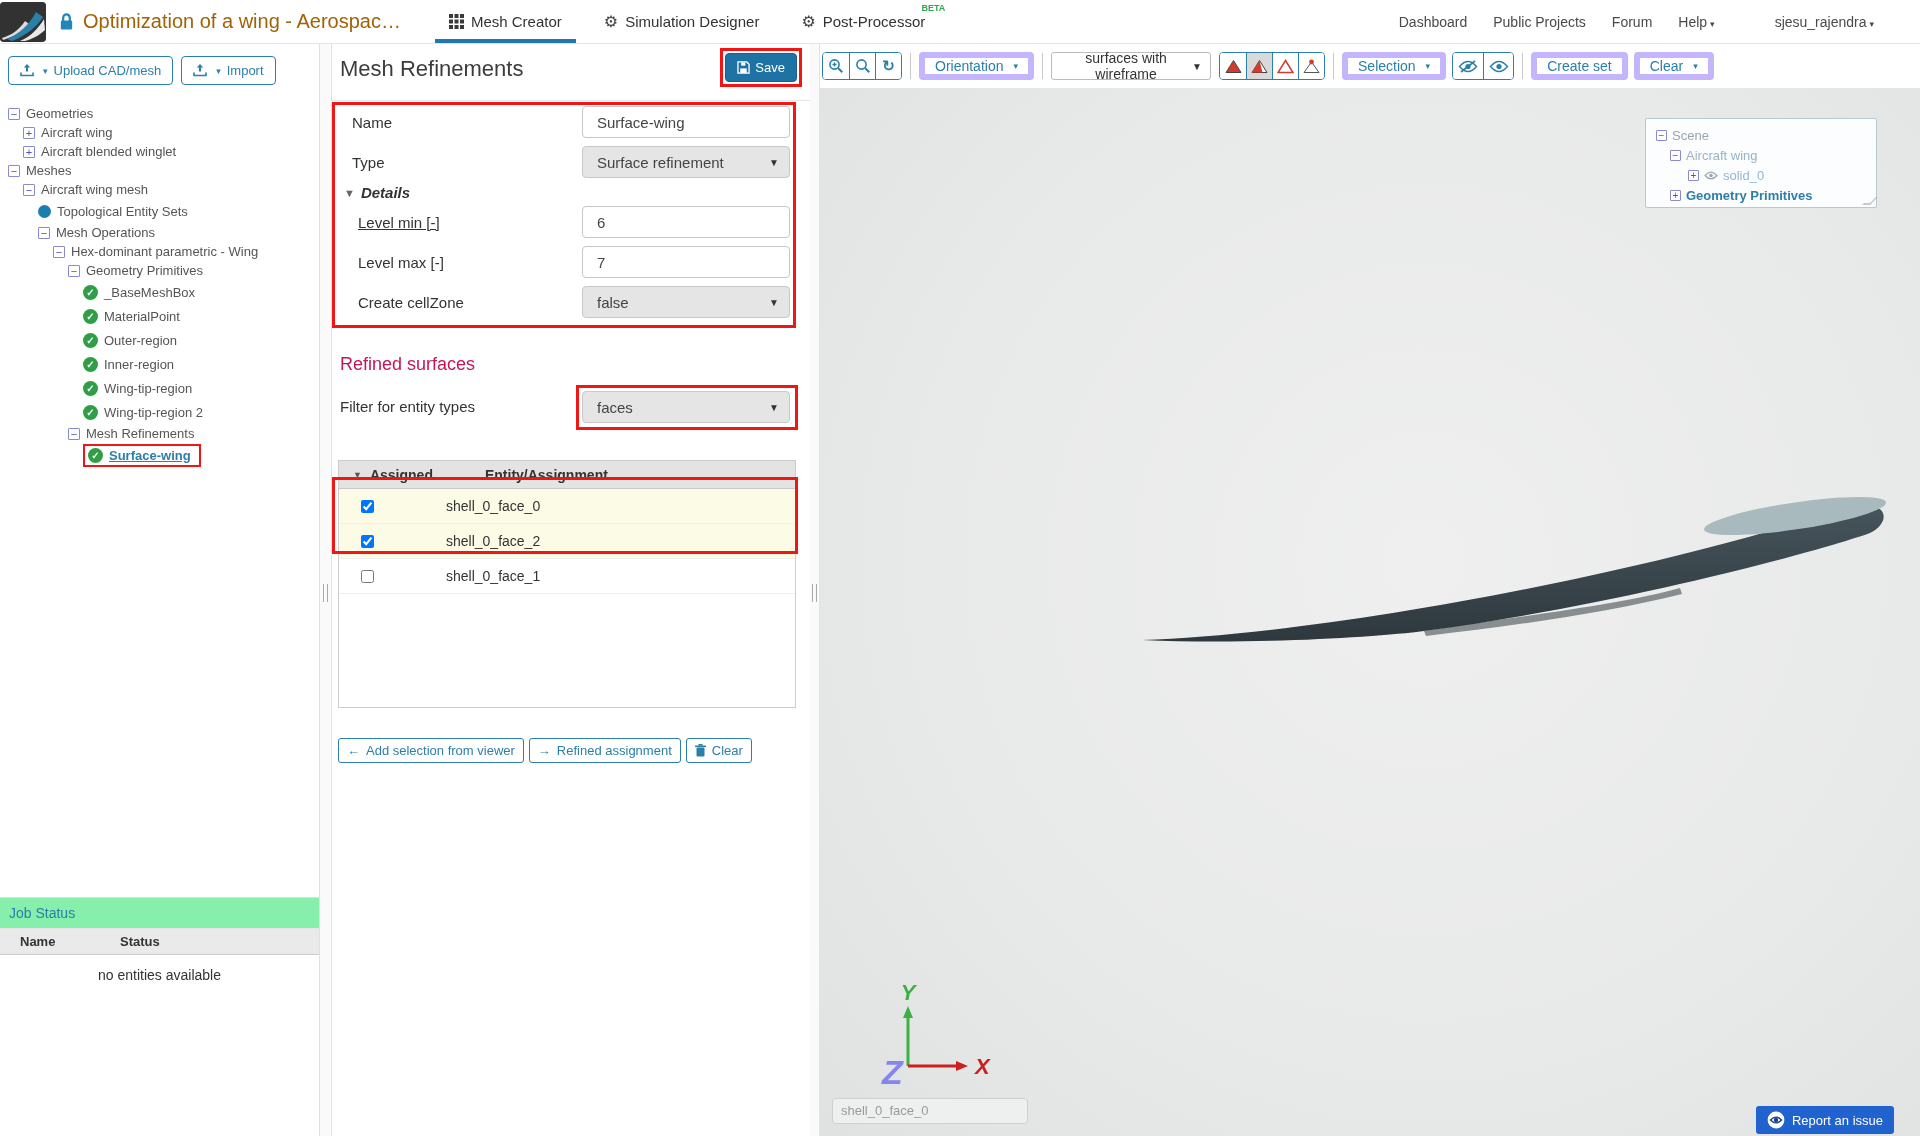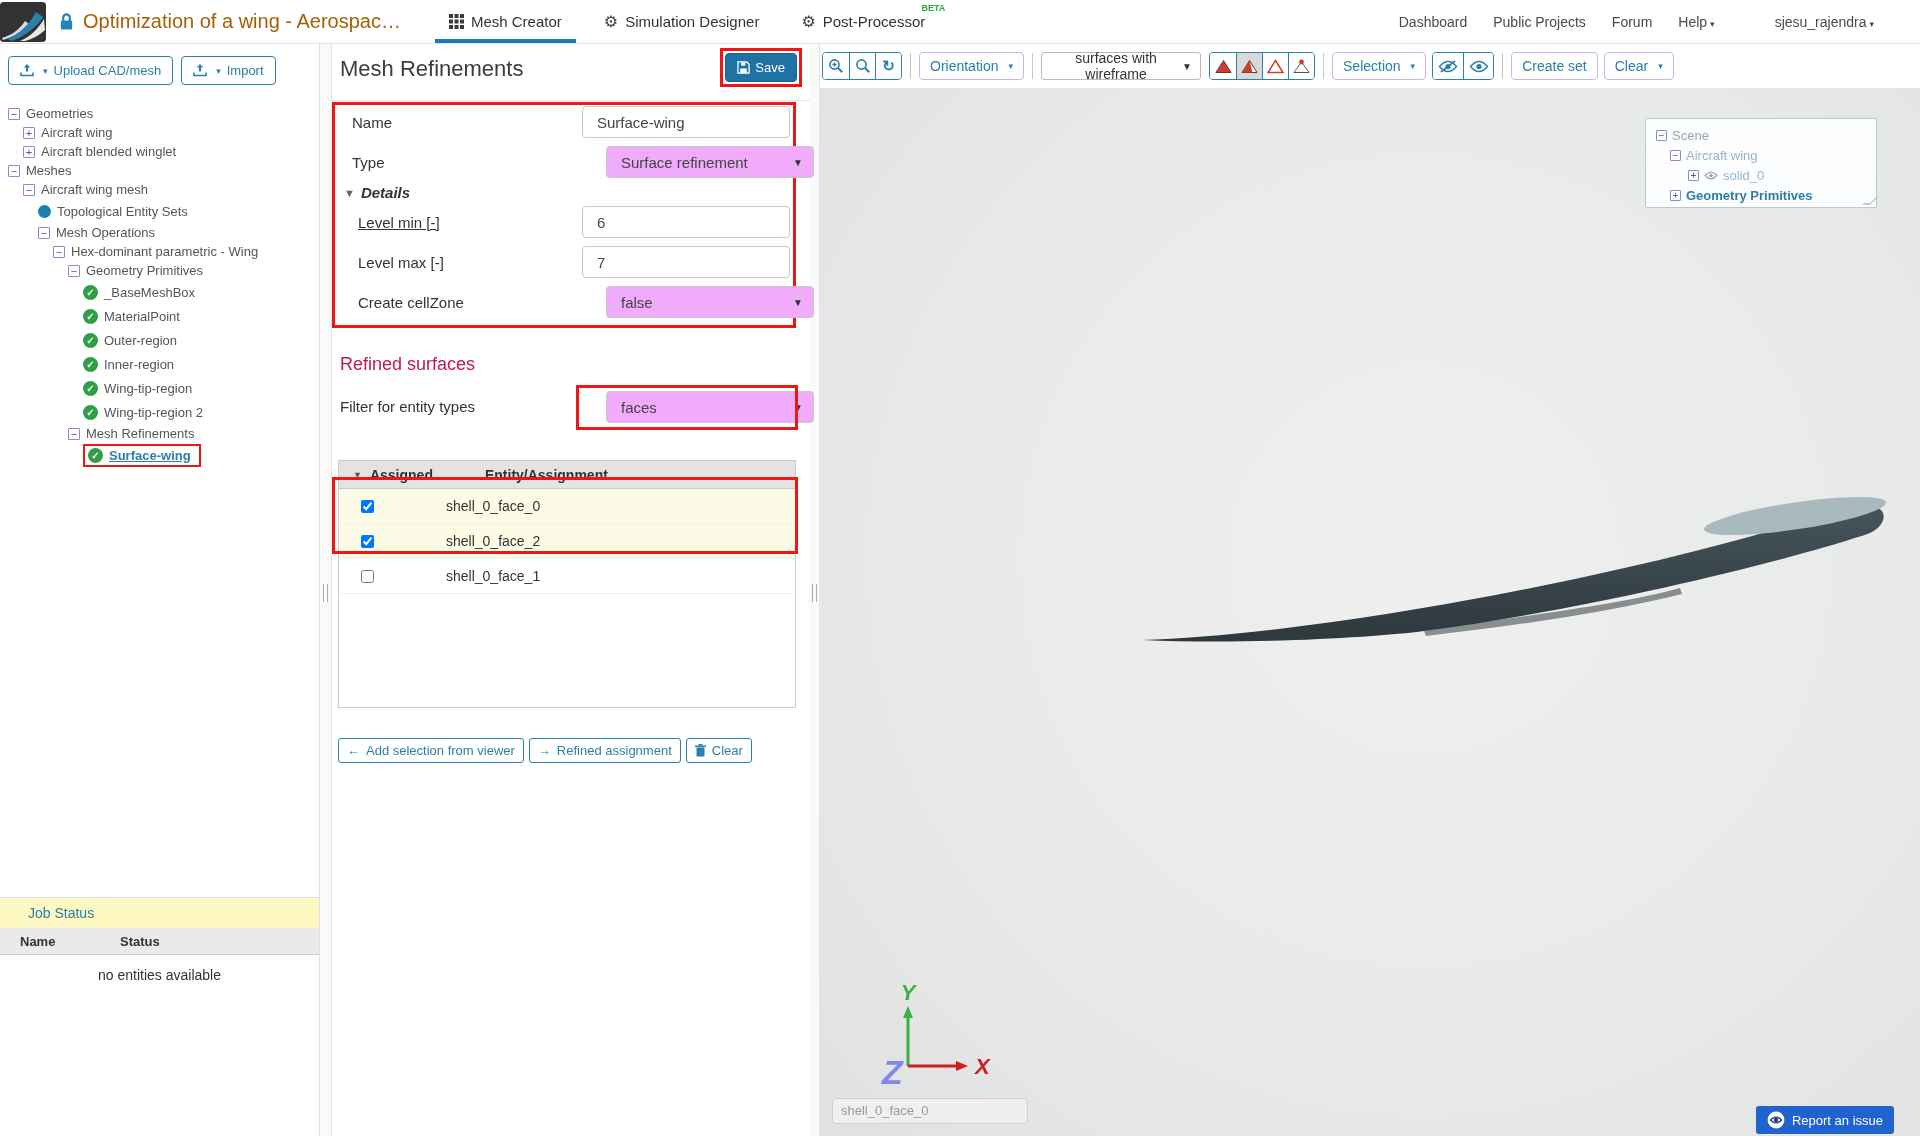--- a/index.html
+++ b/index.html
@@ -34,44 +34,44 @@
   .d0{padding-left:8px}.d1{padding-left:23px}.d2{padding-left:38px}.d3{padding-left:53px}.d4{padding-left:68px}.d5{padding-left:83px}
   .exp { width:12px; height:12px; border:1px solid #8a8ad0; color:#5050c0; background:#fff; font-size:11px;
          line-height:10px; text-align:center; margin-right:6px; flex:none; border-radius:1px; }
   .chk { width:15px; height:15px; border-radius:50%; background:#2f9e44; color:#fff; font-size:10px; font-weight:bold;
          display:inline-flex; align-items:center; justify-content:center; margin-right:6px; flex:none; }
   .dot { width:13px; height:13px; border-radius:50%; background:#1b7fae; margin-right:6px; flex:none; }
   .tlabel.sel { color:#2b7fa8; font-weight:bold; text-decoration:underline; }
   .selwrap { display:inline-flex; align-items:center; border:2px solid #f01616; padding:2px 8px 2px 3px; }
 
   .job { position:absolute; left:0; right:0; top:853px; }
-  .job-head { height:32px; background:#fef9c3; border-top:1px solid #ddd; border-bottom:1px solid #e5e5e5;
-              display:flex; align-items:center; padding-left:28px; color:#2b7fa8; font-size:14px; }
+  .job-head { height:32px; background:#86efac; border-top:1px solid #ddd; border-bottom:1px solid #e5e5e5;
+              display:flex; align-items:center; padding-left:9px; color:#2b7fa8; font-size:14px; }
   .job-cols { height:26px; background:#eaeaea; border-bottom:1px solid #ccc; display:flex; align-items:center;
               font-size:13px; font-weight:bold; color:#333; }
   .job-col-name { padding-left:20px; width:120px; }
   .job-empty { text-align:center; padding-top:12px; font-size:14px; color:#333; }
 
   
   .gutter { position:absolute; top:44px; bottom:0; width:12px; background:#fafafa; border-right:1px solid #e2e2e2; }
   .gutter .grip { position:absolute; top:540px; left:3px; width:5px; height:18px; border-left:1px solid #aaa; border-right:1px solid #aaa; }
 
   
   .panel { position:absolute; top:44px; left:332px; width:478px; height:1092px; background:#fff; }
   .panel-title { position:absolute; left:8px; top:12px; font-size:22px; color:#3c3c3c; }
   .save-wrap { position:absolute; right:8px; top:4px; border:3px solid #f01616; padding:2px; }
   .btn-save { display:inline-flex; align-items:center; gap:5px; background:#1f72a4; border:1px solid #1a618c;
               color:#fff; font-size:13px; padding:6px 11px; border-radius:4px; cursor:pointer; }
   .panel-hr { position:absolute; left:0; right:0; top:56px; border-top:1px solid #e6e6e6; }
   .ann { position:absolute; border:3px solid #f01616; pointer-events:none; }
   .flabel { position:absolute; font-size:15px; color:#333; }
   .fin { position:absolute; width:208px; height:32px; border:1px solid #c8c8c8; border-radius:4px;
          font-size:15px; color:#444; padding:0 14px; font-family:"Liberation Sans",sans-serif; background:#fff; }
-  .fsel { position:absolute; width:208px; height:32px; border:1px solid #c8c8c8; border-radius:4px; background:#f0abfc;
-          display:flex; align-items:center; justify-content:space-between; padding:0 10px 0 14px; font-size:15px; color:#444; cursor:pointer;margin-left:24px; }
+  .fsel { position:absolute; width:208px; height:32px; border:1px solid #c8c8c8; border-radius:4px; background:#e5e5e5;
+          display:flex; align-items:center; justify-content:space-between; padding:0 10px 0 14px; font-size:15px; color:#444; cursor:pointer; }
   .fsel .sc { font-size:10px; color:#333; }
   .details-hdr { position:absolute; left:12px; top:140px; font-size:15px; color:#333; font-weight:bold; font-style:italic;
                  display:flex; align-items:center; gap:6px; }
   .details-hdr .dc { font-size:11px; color:#666; font-style:normal; }
   .sec-title { position:absolute; left:8px; top:310px; font-size:18px; color:#be185d; }
   .rtable { position:absolute; left:6px; top:416px; width:458px; height:248px; border:1px solid #ccc; background:#fff; font-size:14px; }
   .rthead { height:28px; background:#e3e3e3; border-bottom:1px solid #c9c9c9; display:flex; align-items:center; font-weight:bold; color:#333; }
   .rthead .sort { margin-left:14px; font-size:9px; color:#555; }
   .rthead .c1 { margin-left:8px; }
   .rthead .c2 { margin-left:52px; }
@@ -84,21 +84,21 @@
 
   
   .viewer { position:absolute; top:44px; left:820px; width:1100px; height:1092px; background:#fff; }
   .vtoolbar { position:absolute; top:0; left:0; right:0; height:44px; background:#fff; display:flex; align-items:center; padding-left:2px; }
   .tbgroup { display:inline-flex; border:1px solid #2b7fa8; border-radius:4px; overflow:hidden; background:#fff; }
   .tbtn { display:inline-flex; align-items:center; justify-content:center; width:26px; height:26px;
           border-left:1px solid #2b7fa8; color:#2b7fa8; cursor:pointer; background:#fff; }
   .tbtn:first-child { border-left:none; }
   .tbtn.pressed { background:#d9d9d9; }
   .vdiv { width:1px; height:26px; background:#c9c9c9; margin:0 8px; }
-  .dd { height:28px; display:inline-flex; align-items:center; gap:7px; border:1px solid #c4b5fd; border-radius:4px;
+  .dd { height:28px; display:inline-flex; align-items:center; gap:7px; border:6px solid #c4b5fd; border-radius:4px;
         color:#2b7fa8; font-size:14px; padding:0 10px; background:#fff; cursor:pointer; white-space:nowrap;justify-content:flex-end; }
   .dd .nav-caret { color:#2b7fa8; }
   .vsel { height:28px; width:160px; border:1px solid #bbb; border-radius:3px; background:#fff; display:inline-flex;
           align-items:center; justify-content:space-between; padding:0 8px; font-size:14px; color:#333; cursor:pointer;text-align:center; }
   .vsel .sc { font-size:10px; }
   .trigrp { display:inline-flex; border:1px solid #2b7fa8; border-radius:4px; overflow:hidden; margin-left:8px; }
   .eyegrp { display:inline-flex; border:1px solid #2b7fa8; border-radius:4px; overflow:hidden; margin-left:6px; }
   .canvas { position:absolute; top:44px; left:0; right:0; bottom:0;
             background:radial-gradient(circle at 55% 45%, #efefef 0%, #e8e9e9 60%, #e0e2e2 100%); overflow:hidden; }
   .scene-tree { position:absolute; left:825px; top:30px; width:232px; height:90px; background:#fcfdfe;

